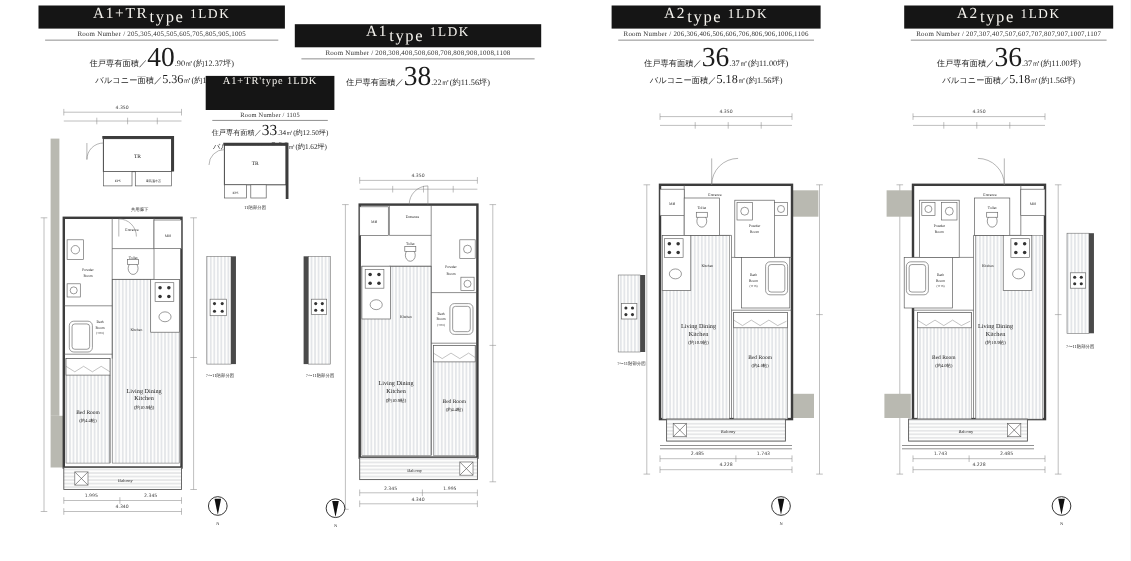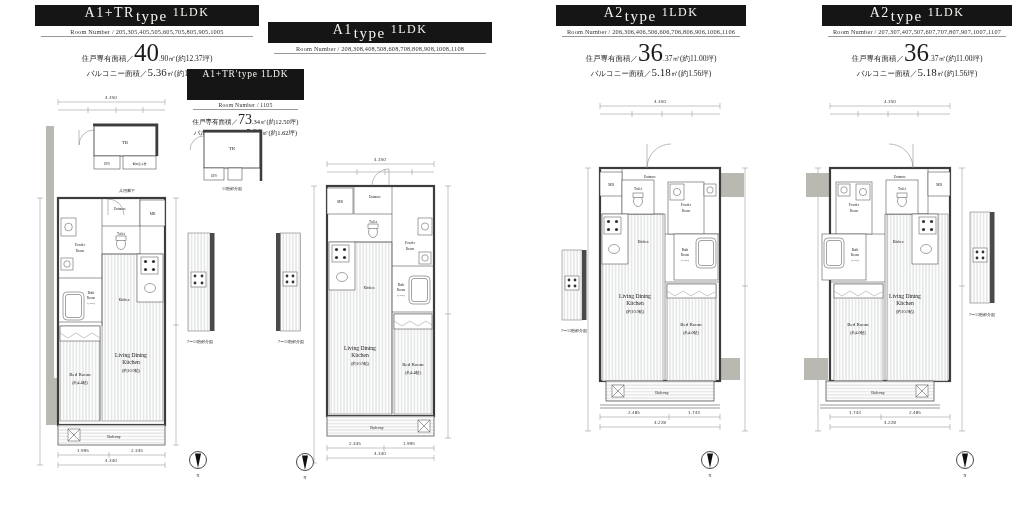--- a/index.html
+++ b/index.html
@@ -82,34 +82,37 @@
       <span>バルコニー面積／</span><span class="bv">5.36</span><span>㎡(約1.62坪)</span>
     </div>
   </div>
 
   <div class="subhdr" style="left:187px;top:69px;width:117px">
     <div class="bar">
       <span class="tb">A1+TR'type 1LDK</span>
     </div>
     <div class="roomline">Room Number / 1105</div>
     <div class="areal">
-      <span>住戸専有面積／</span><span class="ai">73</span><span>.34㎡(約12.50坪)</span>
+      <span>住戸専有面積／</span><span class="ai">33</span><span>.34㎡(約12.50坪)</span>
     </div>
     <div class="ball">
       <span>バルコニー面積／</span><span class="bv">5.36</span><span>㎡(約1.62坪)</span>
     </div>
   </div>
 
   <div class="hdr" style="left:268px;top:22px;width:224px">
     <div class="bar">
       <span class="tb">A1</span>
         <span class="ts">type</span>
         <span class="tm">1LDK</span>
     </div>
     <div class="roomline">Room Number / 208,308,408,508,608,708,808,908,1008,1108</div>
+    <div class="areal">
+      <span>住戸専有面積／</span><span class="ai">38</span><span>.22㎡(約11.56坪)</span>
+    </div>
   </div>
 
   <div class="hdr" style="left:556px;top:5px;width:190px">
     <div class="bar">
       <span class="tb">A2</span>
         <span class="ts">type</span>
         <span class="tm">1LDK</span>
     </div>
     <div class="roomline">Room Number / 206,306,406,506,606,706,806,906,1006,1106</div>
     <div class="areal">

